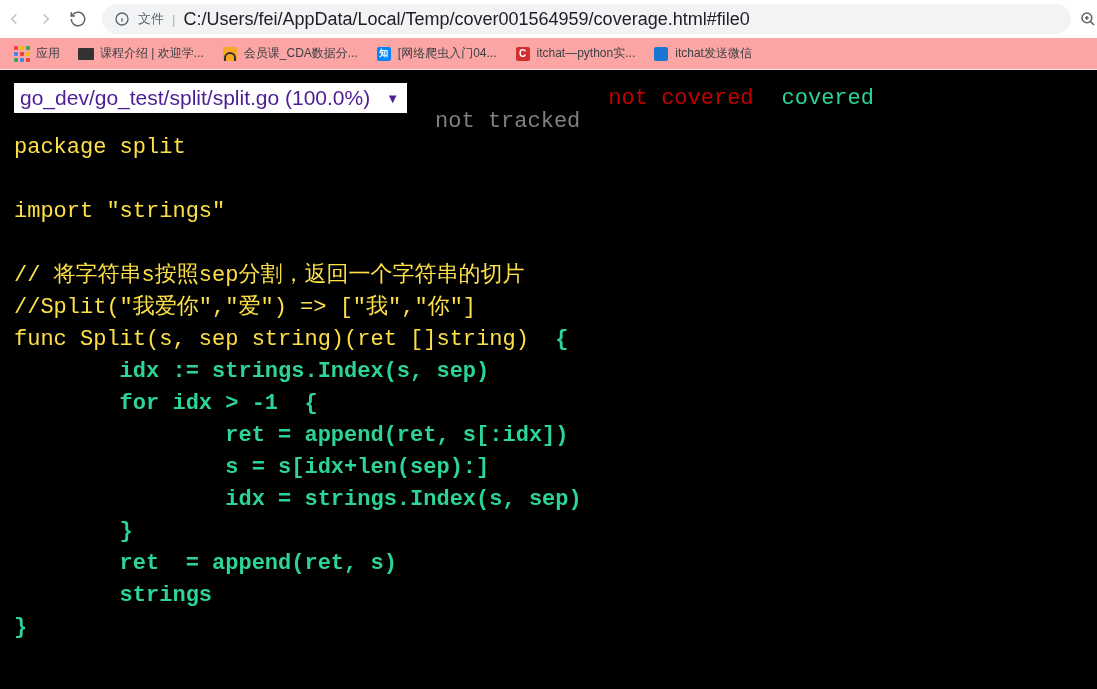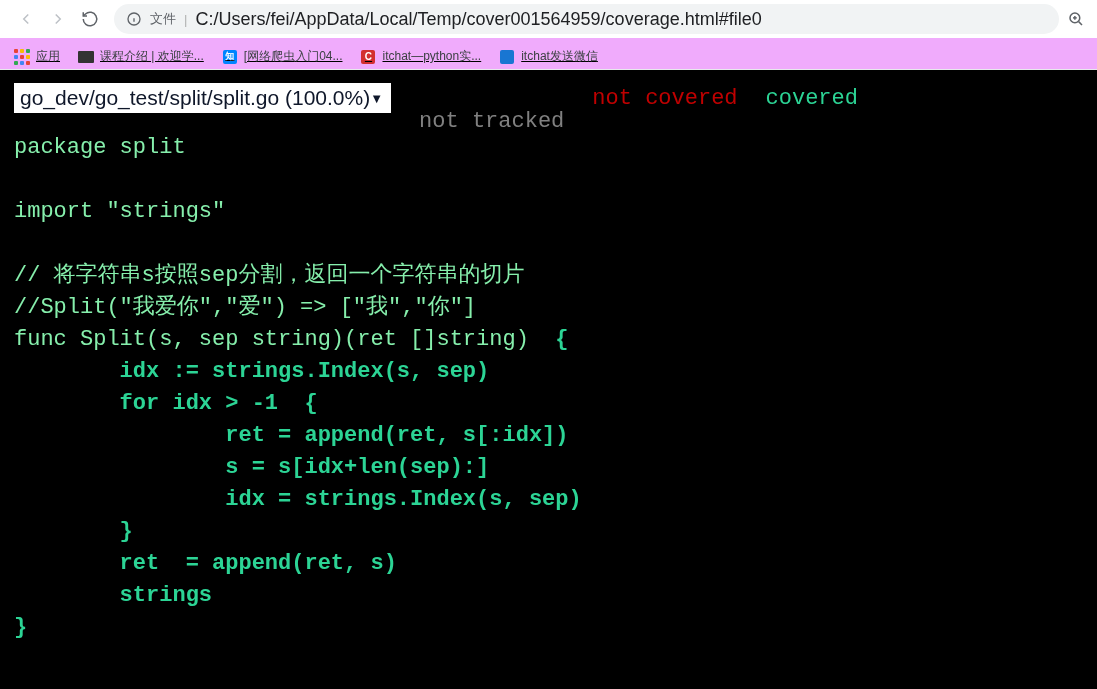--- a/index.html
+++ b/index.html
@@ -1,55 +1,55 @@
 <!DOCTYPE html>
 <html><head>
   <meta charset="utf-8">
   <style>
     * { margin: 0; padding: 0; box-sizing: border-box; }
     body { font-family: -apple-system, "Segoe UI", Arial, sans-serif; background: #fff; width: 1097px; height: 689px; overflow: hidden; position: relative; }
 
-    .browser-toolbar { display: flex; align-items: center; height: 38px; padding: 0 12px; gap: 4px; background: #fff; }
+    .browser-toolbar { display: flex; align-items: center; height: 38px; padding: 0 0; gap: 4px; background: #fff; }
     .nav-btn { width: 28px; height: 28px; display: flex; align-items: center; justify-content: center; color: #5f6368; cursor: pointer; border-radius: 50%; }
     .nav-btn.disabled { color: #bdc1c6; }
     .nav-btn svg { width: 18px; height: 18px; }
     .url-bar { flex: 1; display: flex; align-items: center; height: 30px; background: #f1f3f4; border-radius: 15px; padding: 0 12px; gap: 8px; margin-left: 6px; }
     .url-info-icon { width: 16px; height: 16px; color: #5f6368; flex: none; }
     .url-label { font-size: 13px; color: #5f6368; }
     .url-sep { color: #b0b0b0; font-size: 13px; }
     .url-text { font-size: 18px; color: #202124; flex: 1; white-space: nowrap; overflow: hidden; }
     .url-right-icon { width: 18px; height: 18px; color: #5f6368; flex: none; margin-left: 4px; }
 
-    .bookmark-bar { display: flex; align-items: flex-end; height: 32px; padding: 0 6px; gap: 2px; border-bottom: 1px solid #e8eaed; background: #f0abfc; text-decoration: underline; }
+    .bookmark-bar { display: flex; align-items: center; height: 32px; padding: 0 6px; gap: 2px; border-bottom: 1px solid #e8eaed; background: #fca5a5; }
     .bm-item { display: flex; align-items: center; gap: 6px; padding: 4px 8px; font-size: 12px; color: #3c4043; cursor: pointer; border-radius: 4px; white-space: nowrap; }
     .bm-icon { width: 16px; height: 16px; display: flex; align-items: center; justify-content: center; flex: none; }
 
     .apps-grid { width: 16px; height: 16px; display: grid; grid-template-columns: repeat(3,4px); grid-template-rows: repeat(3,4px); gap: 2px; }
     .apps-grid span { border-radius: 1px; }
     .apps-grid span:nth-child(1){background:#e94335}.apps-grid span:nth-child(2){background:#fabb05}.apps-grid span:nth-child(3){background:#34a853}.apps-grid span:nth-child(4){background:#4285f4}.apps-grid span:nth-child(5){background:#e94335}.apps-grid span:nth-child(6){background:#fabb05}.apps-grid span:nth-child(7){background:#34a853}.apps-grid span:nth-child(8){background:#4285f4}.apps-grid span:nth-child(9){background:#e94335}
 
     .fav-lpd { width:16px; height:10px; background:#fff; border:1px solid #999; color:#666; font-size:6px; font-weight:bold; display:flex; align-items:center; justify-content:center; }
     .fav-book { width:16px; height:12px; display:flex; }
     .fav-book span { width:8px; height:12px; background:#333; border-radius:1px 0 0 1px; }
     .fav-book span:last-child { border-radius:0 1px 1px 0; }
     .fav-hp { width:14px; height:14px; border-radius:2px; background:#f9a825; display:flex; align-items:flex-end; justify-content:center; }
     .fav-hp::after { content:""; width:8px; height:7px; border:2px solid #333; border-bottom:none; border-radius:6px 6px 0 0; }
     .fav-zh { width:14px; height:14px; border-radius:2px; background:#0084ff; color:#fff; font-size:9px; font-weight:bold; display:flex; align-items:center; justify-content:center; }
     .fav-red { width:14px; height:14px; border-radius:2px; background:#d32f2f; color:#fff; font-size:10px; font-weight:bold; display:flex; align-items:center; justify-content:center; }
     .fav-blue { width:14px; height:14px; border-radius:2px; background:#1976d2; }
 
     .coverage-page { background: #000; color: rgb(80,80,80); height: calc(689px - 70px); padding: 0; font-family: Menlo, Consolas, "Courier New", monospace; }
     .cov-topbar { display: flex; align-items: center; height: 56px; padding: 0 14px; gap: 28px; font-size: 22px; }
-    .file-select { background: #fff; color: #0f172a; font-family: Arial, sans-serif; font-size: 21px; padding: 3px 8px 3px 6px; display: flex; align-items: center; gap: 0; cursor: pointer; }
+    .file-select { background: #fff; color: #4c1d95; font-family: Arial, sans-serif; font-size: 21px; padding: 3px 8px 3px 6px; display: flex; align-items: center; gap: 16px; cursor: pointer; }
     .file-select .tri { font-size: 13px; }
     .legend-nt { color: rgb(128,128,128); margin-top: 46px; }
     .legend-nc { color: rgb(192,0,0); }
     .legend-cv { color: rgb(44,212,149); }
     .code-block { white-space: pre; font-size: 22px; line-height: 32px; padding: 6px 14px 20px 14px; font-family: Menlo, Consolas, "Courier New", monospace; }
-    .cov-default { color: #86efac; margin-top: 32px; }
+    .cov-default { color: #fde047; margin-top: 32px; }
     .cov-covered { color: rgb(44,212,149); font-weight: bold; }
   </style>
 </head>
 <body>
 
 <div class="browser-toolbar">
   <div class="nav-btn disabled">
     <svg viewBox="0 0 24 24" fill="none" stroke="currentColor" stroke-width="2">
         <path d="M15 18l-6-6 6-6"></path>
       </svg>
@@ -104,20 +104,26 @@
     <div class="bm-icon">
         <div class="fav-book">
           <span></span>
           <span></span>
         </div>
       </div>
     <span>课程介绍 | 欢迎学...</span>
   </div>
   <div class="bm-item">
     <div class="bm-icon">
+        <div class="fav-hp"></div>
+      </div>
+    <span>会员课_CDA数据分...</span>
+  </div>
+  <div class="bm-item">
+    <div class="bm-icon">
         <div class="fav-zh">知</div>
       </div>
     <span>[网络爬虫入门04...</span>
   </div>
   <div class="bm-item">
     <div class="bm-icon">
         <div class="fav-red">C</div>
       </div>
     <span>itchat—python实...</span>
   </div>

